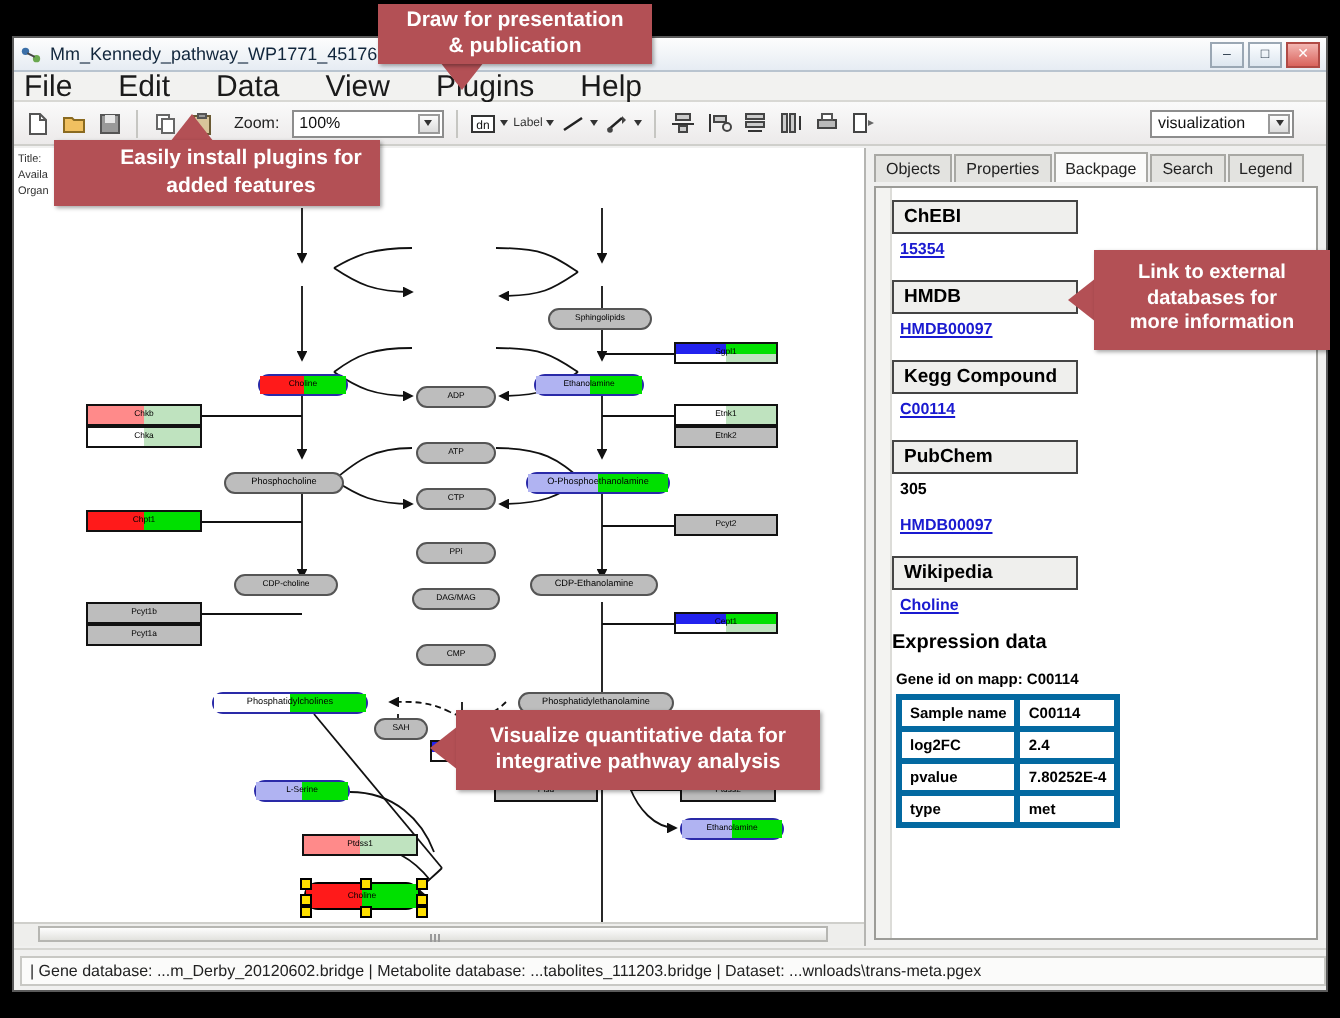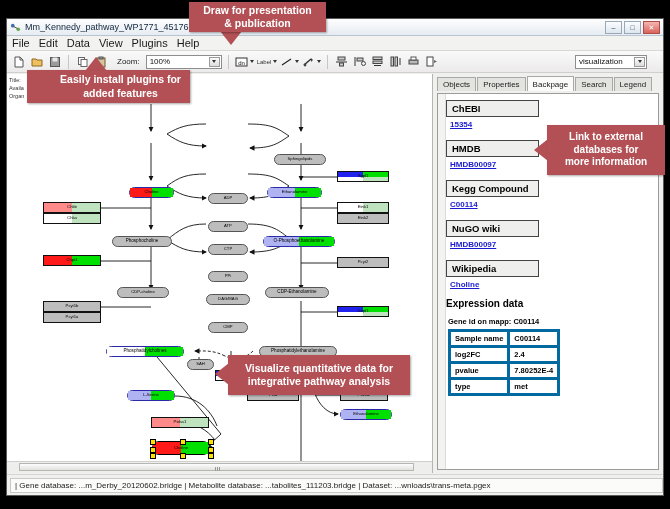--- a/index.html
+++ b/index.html
@@ -16,21 +16,21 @@
   #titlebar .tb-ico{width:11px;height:11px;margin-right:4px;flex:none;}
   #titlebar .tb-text{font-size:9px;color:#11263c;white-space:nowrap;overflow:hidden;}
   #winbtns{margin-left:auto;display:flex;gap:2px;}
   .winbtn{width:17px;height:13px;border:1px solid #9aa7b4;background:linear-gradient(#fbfdff,#dde6ef);
           font-size:7px;line-height:11px;text-align:center;color:#2a3a4a;box-sizing:border-box;}
   .winbtn.close{background:linear-gradient(#f3b6b2,#d9635c);border-color:#b04a45;color:#fff;}
 
   
   #menubar{height:15px;background:#f2f2f0;border-bottom:1px solid #d8d8d4;display:flex;align-items:center;
            padding-left:5px;box-sizing:border-box;}
-  #menubar span{font-size:11px;color:#1a1a1a;margin-right:9px;}
+  #menubar span{font-size:15px;color:#1a1a1a;margin-right:23px;}
 
   
   #toolbar{height:22px;background:linear-gradient(#fafafa,#eceaea);border-bottom:1px solid #cfcfcb;
            display:flex;align-items:center;padding-left:4px;box-sizing:border-box;gap:3px;position:relative;}
   .tbtn{width:15px;height:15px;display:flex;align-items:center;justify-content:center;}
   .sep{width:1px;height:14px;background:#c6c6c2;margin:0 3px;}
   .zoomlbl{font-size:8px;color:#222;margin:0 3px 0 6px;}
   .combo{height:14px;border:1px solid #8d8d8d;background:#fff;display:flex;align-items:center;
          font-size:8px;color:#111;padding-left:3px;box-sizing:border-box;position:relative;}
   .combo .arrow{position:absolute;right:1px;top:1px;width:11px;height:10px;background:linear-gradient(#fbfbfb,#dcdcdc);
@@ -485,21 +485,22 @@
 
       <div id="backpage">
         <div id="bpscroll"></div>
         <div id="bpinner">
           <div class="dbhead">ChEBI</div>
           <a class="dblink">15354</a>
           <div class="dbhead">HMDB</div>
           <a class="dblink">HMDB00097</a>
           <div class="dbhead">Kegg Compound</div>
           <a class="dblink">C00114</a>
-          <div class="dbhead">NuGO wiki</div>
+          <div class="dbhead">PubChem</div>
+          <span class="dbplain">305</span>
           <a class="dblink">HMDB00097</a>
           <div class="dbhead">Wikipedia</div>
           <a class="dblink">Choline</a>
 
           <div class="exprhead">Expression data</div>
           <div class="genemapp">Gene id on mapp: C00114</div>
           <table class="expr">
                 <tbody id="exprbody">
                   <tr>
                     <td>Sample name</td>

